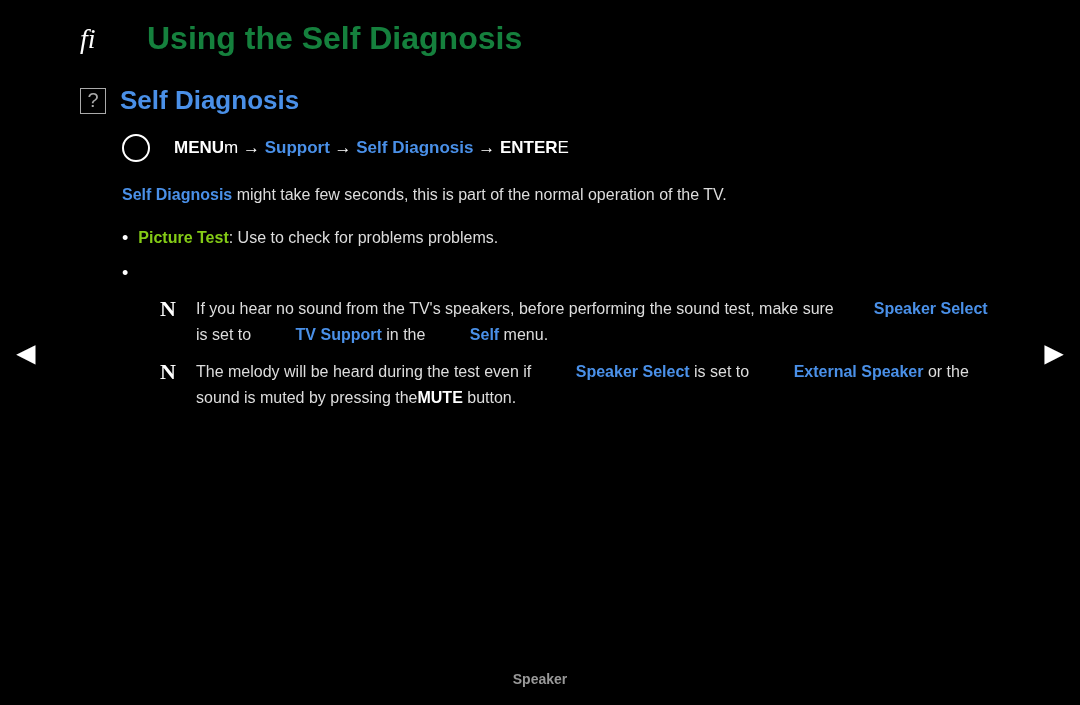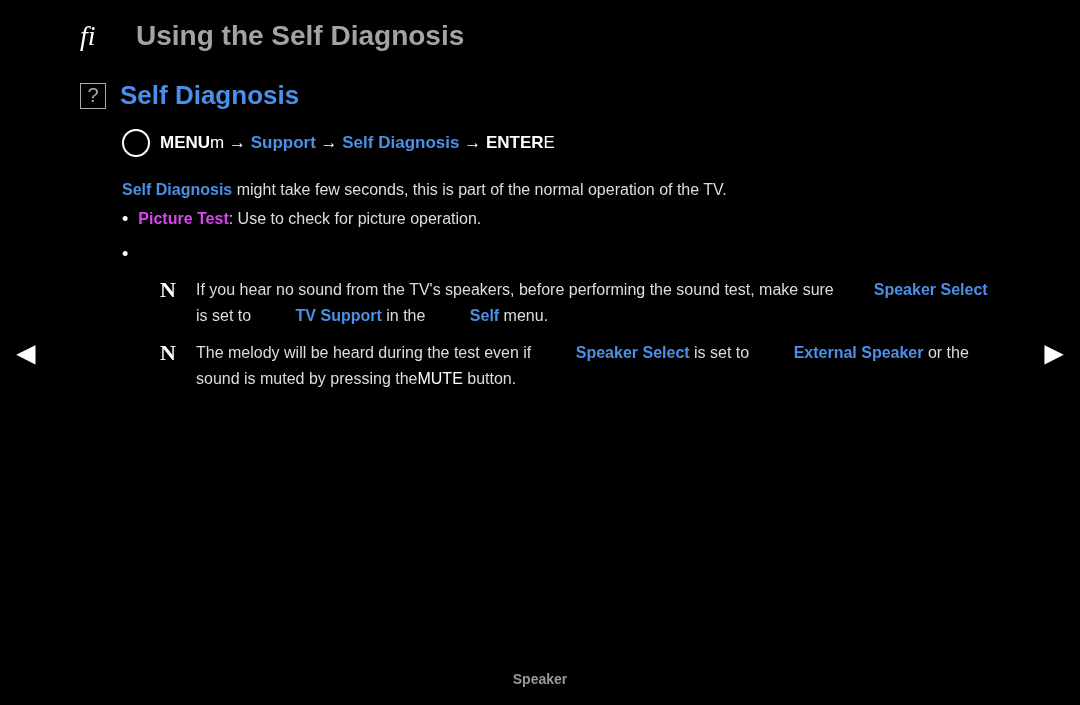--- a/index.html
+++ b/index.html
@@ -35,23 +35,24 @@
 
     .page-icon-fi {
       font-size: 28px;
       color: #fff;
       font-style: italic;
       font-family: serif;
       min-width: 40px;
     }
 
     .page-title {
-      font-size: 28px;
-      font-weight: bold;
-      color: #a3a3a3;
+      font-size: 32px;
+      font-weight: bold;
+      color: #15803d;
+      margin-left: 11px;
     }
 
     
     .section-title-row {
       display: flex;
       align-items: center;
       gap: 14px;
       margin-bottom: 18px;
     }
 
@@ -70,21 +71,21 @@
     .section-title {
       font-size: 26px;
       font-weight: bold;
       color: #4a90e8;
     }
 
     
     .menu-path-row {
       display: flex;
       align-items: center;
-      gap: 10px;
+      gap: 24px;
       margin-left: 42px;
       margin-bottom: 20px;
     }
 
     .menu-circle {
       width: 28px;
       height: 28px;
       border: 2.5px solid #fff;
       border-radius: 50%;
       display: flex;
@@ -103,21 +104,21 @@
       font-weight: bold;
     }
 
     .menu-path-text .bold {
       font-weight: bold;
     }
 
     
     .body-text {
       margin-left: 42px;
-      margin-bottom: 4px;
+      margin-bottom: 18px;
       font-size: 16px;
       line-height: 1.6;
       color: #ddd;
     }
 
     .body-text .blue-bold {
       color: #4a90e8;
       font-weight: bold;
     }
 
@@ -139,21 +140,21 @@
     }
 
     .bullet-dot {
       color: #fff;
       font-size: 18px;
       line-height: 1.4;
       flex-shrink: 0;
     }
 
     .bullet-list li .blue-bold {
-      color: #d946ef;
+      color: #84cc16;
       font-weight: bold;
     }
 
     
     .note-row {
       display: flex;
       align-items: flex-start;
       gap: 14px;
       margin-left: 80px;
       margin-bottom: 12px;
@@ -176,21 +177,21 @@
     }
 
     .note-text .blue-bold {
       color: #4a90e8;
       font-weight: bold;
       padding-left: 40px;
     }
 
     .note-text .white-bold {
       color: #fff;
-      font-weight: normal;
+      font-weight: bold;
     }
 
     
     .nav-arrow-left {
       position: absolute;
       left: 10px;
       top: 50%;
       transform: translateY(-50%);
       color: #fff;
       font-size: 32px;
@@ -243,21 +244,21 @@
   </div>
 
   <div class="body-text">
     <span class="blue-bold">Self Diagnosis</span><span> might take few seconds, this is part of the normal operation of the TV.</span>
   </div>
 
   <ul class="bullet-list">
     <li>
       <span class="bullet-dot">•</span>
       <span>
-        <span class="blue-bold">Picture Test</span><span>: Use to check for picture operation.</span>
+        <span class="blue-bold">Picture Test</span><span>: Use to check for problems problems.</span>
       </span>
     </li>
     <li>
       <span class="bullet-dot">•</span>
     </li>
   </ul>
 
   <div class="note-row">
     <span class="note-n">N</span>
     <span class="note-text">

